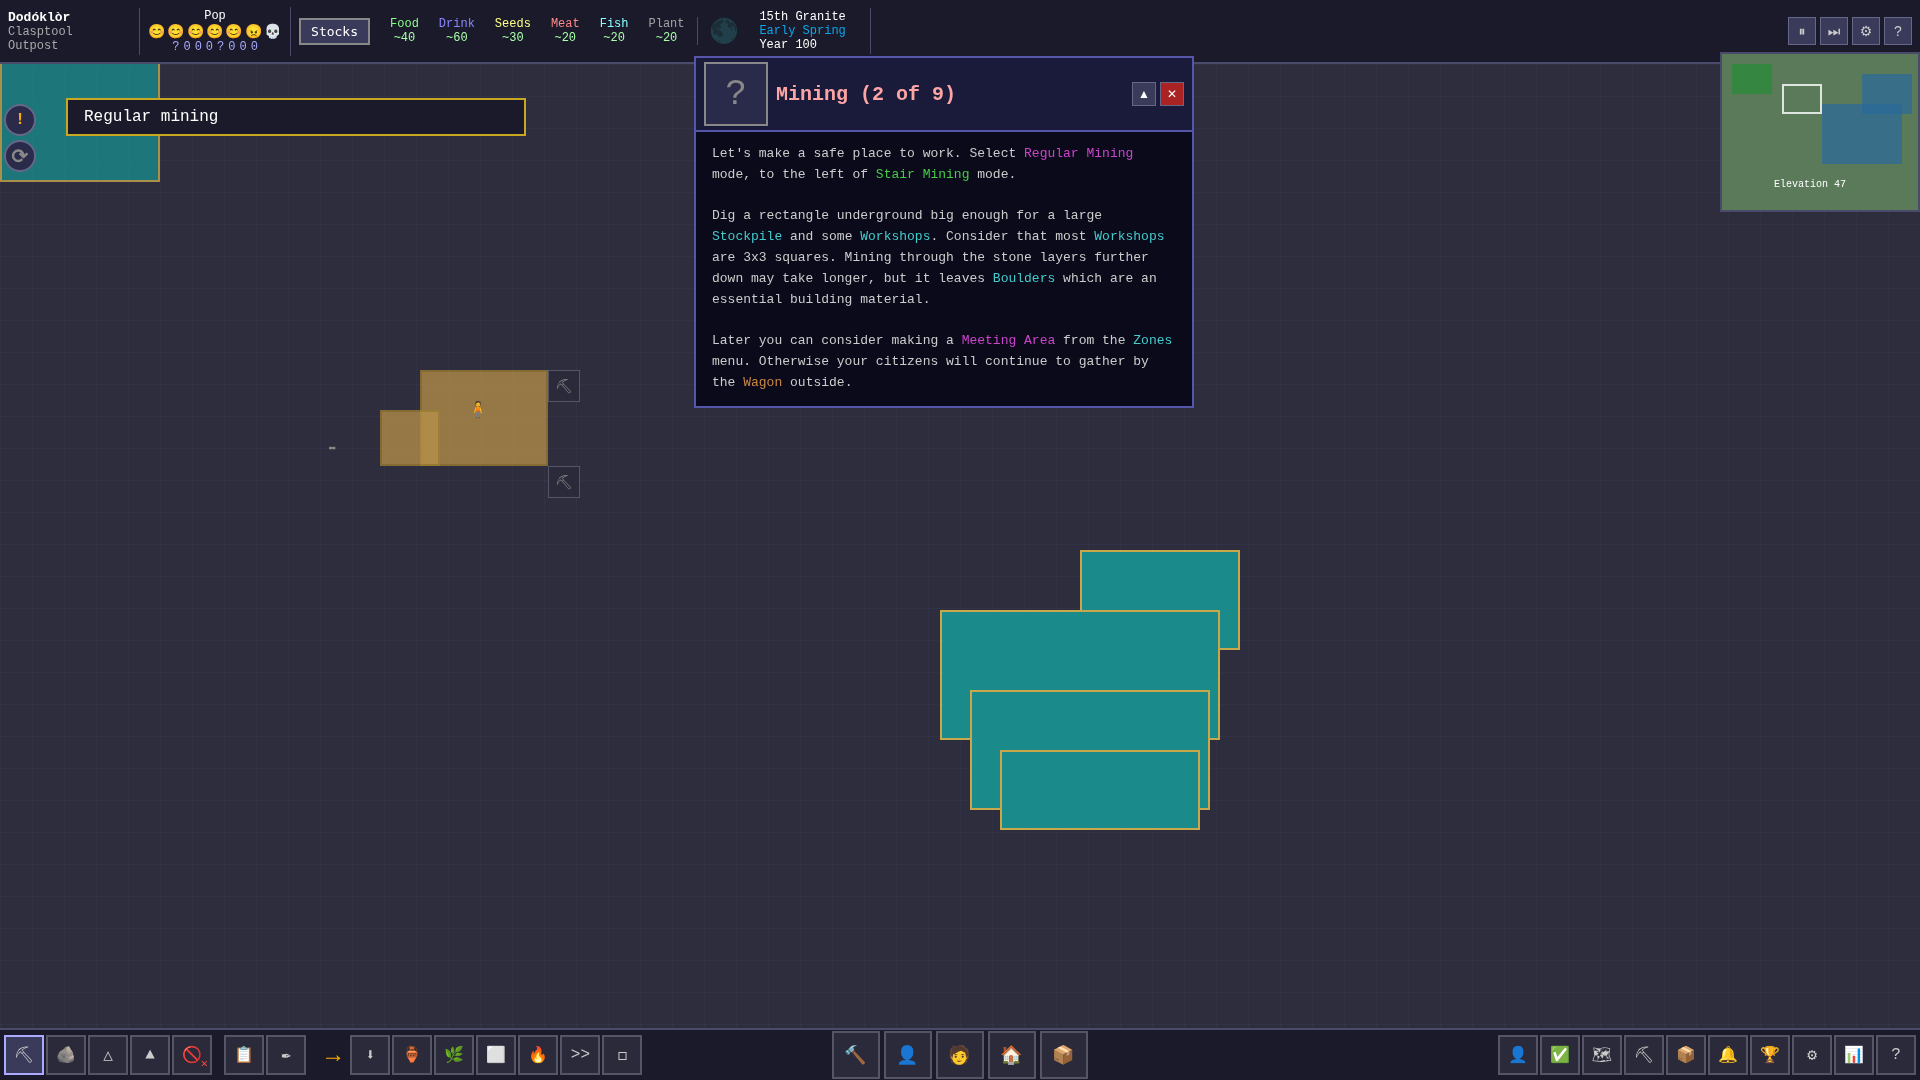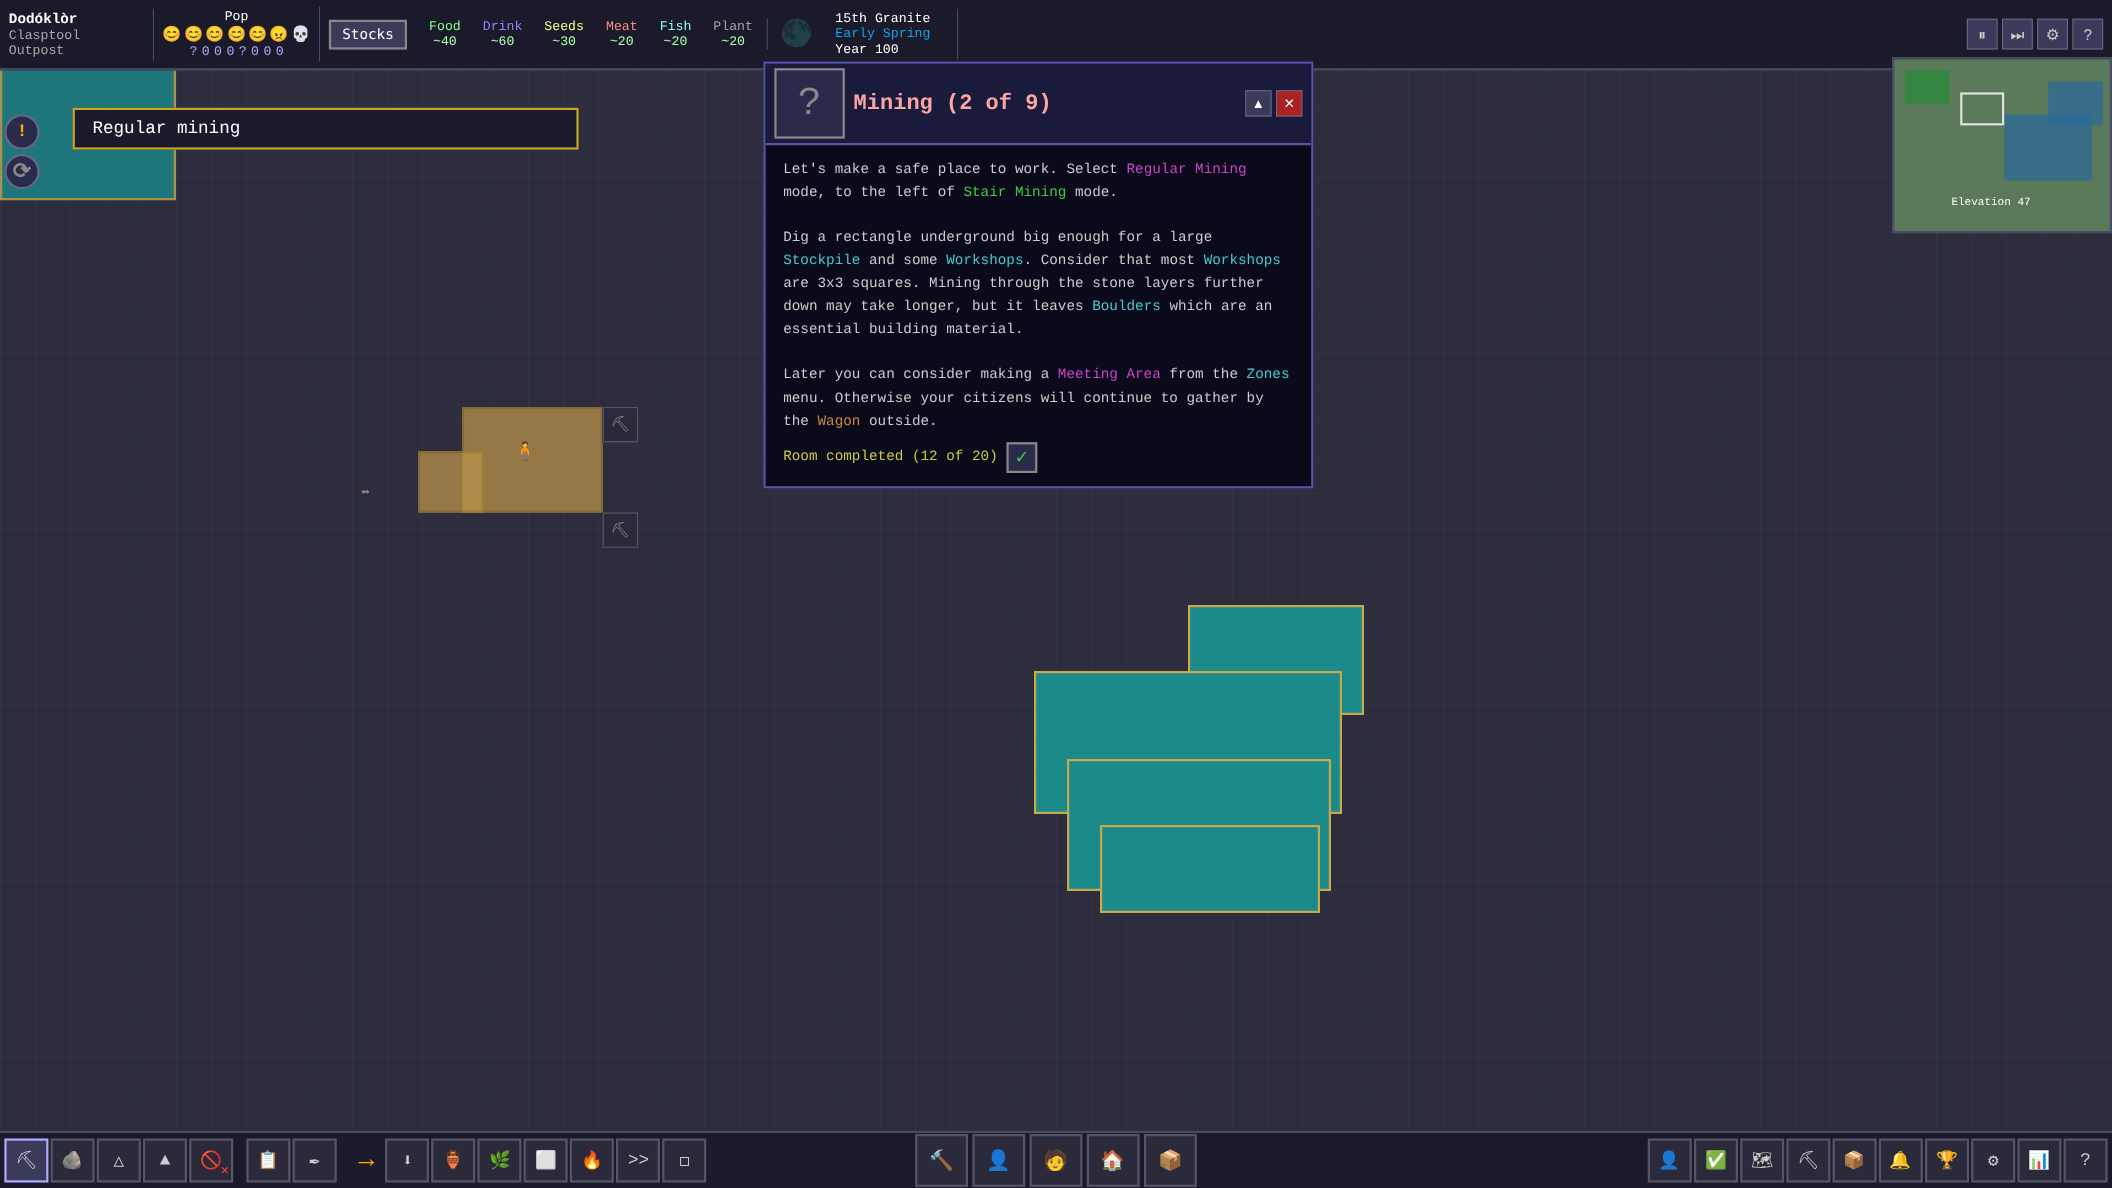--- a/index.html
+++ b/index.html
@@ -612,24 +612,20 @@
     <br>
     <p>
       Later you can consider making a 
       <span class="highlight-purple">Meeting Area</span> 
       from the 
       <span class="highlight-cyan">Zones</span> 
       menu. Otherwise your citizens will continue to gather by the 
       <span class="highlight-orange">Wagon</span> 
       outside.
     </p>
-    <div id="room-completed">
-      <span>Room completed (12 of 20)</span>
-      <button id="checkmark-btn" class="checkmark-btn">✓</button>
-    </div>
   </div>
 </div>
 
 <div id="mining-area">
 
   <div style="position:absolute;top:0;left:100px;width:128px;height:96px;background:#b8924a;opacity:0.75;border:2px solid #a08030;"></div>
   <div style="position:absolute;top:40px;left:60px;width:60px;height:56px;background:#b8924a;opacity:0.75;border:2px solid #a08030;"></div>
 
   <div style="position:absolute;top:0;left:228px;display:grid;grid-template-columns:repeat(4,32px);grid-template-rows:repeat(3,32px);gap:0;">
 

